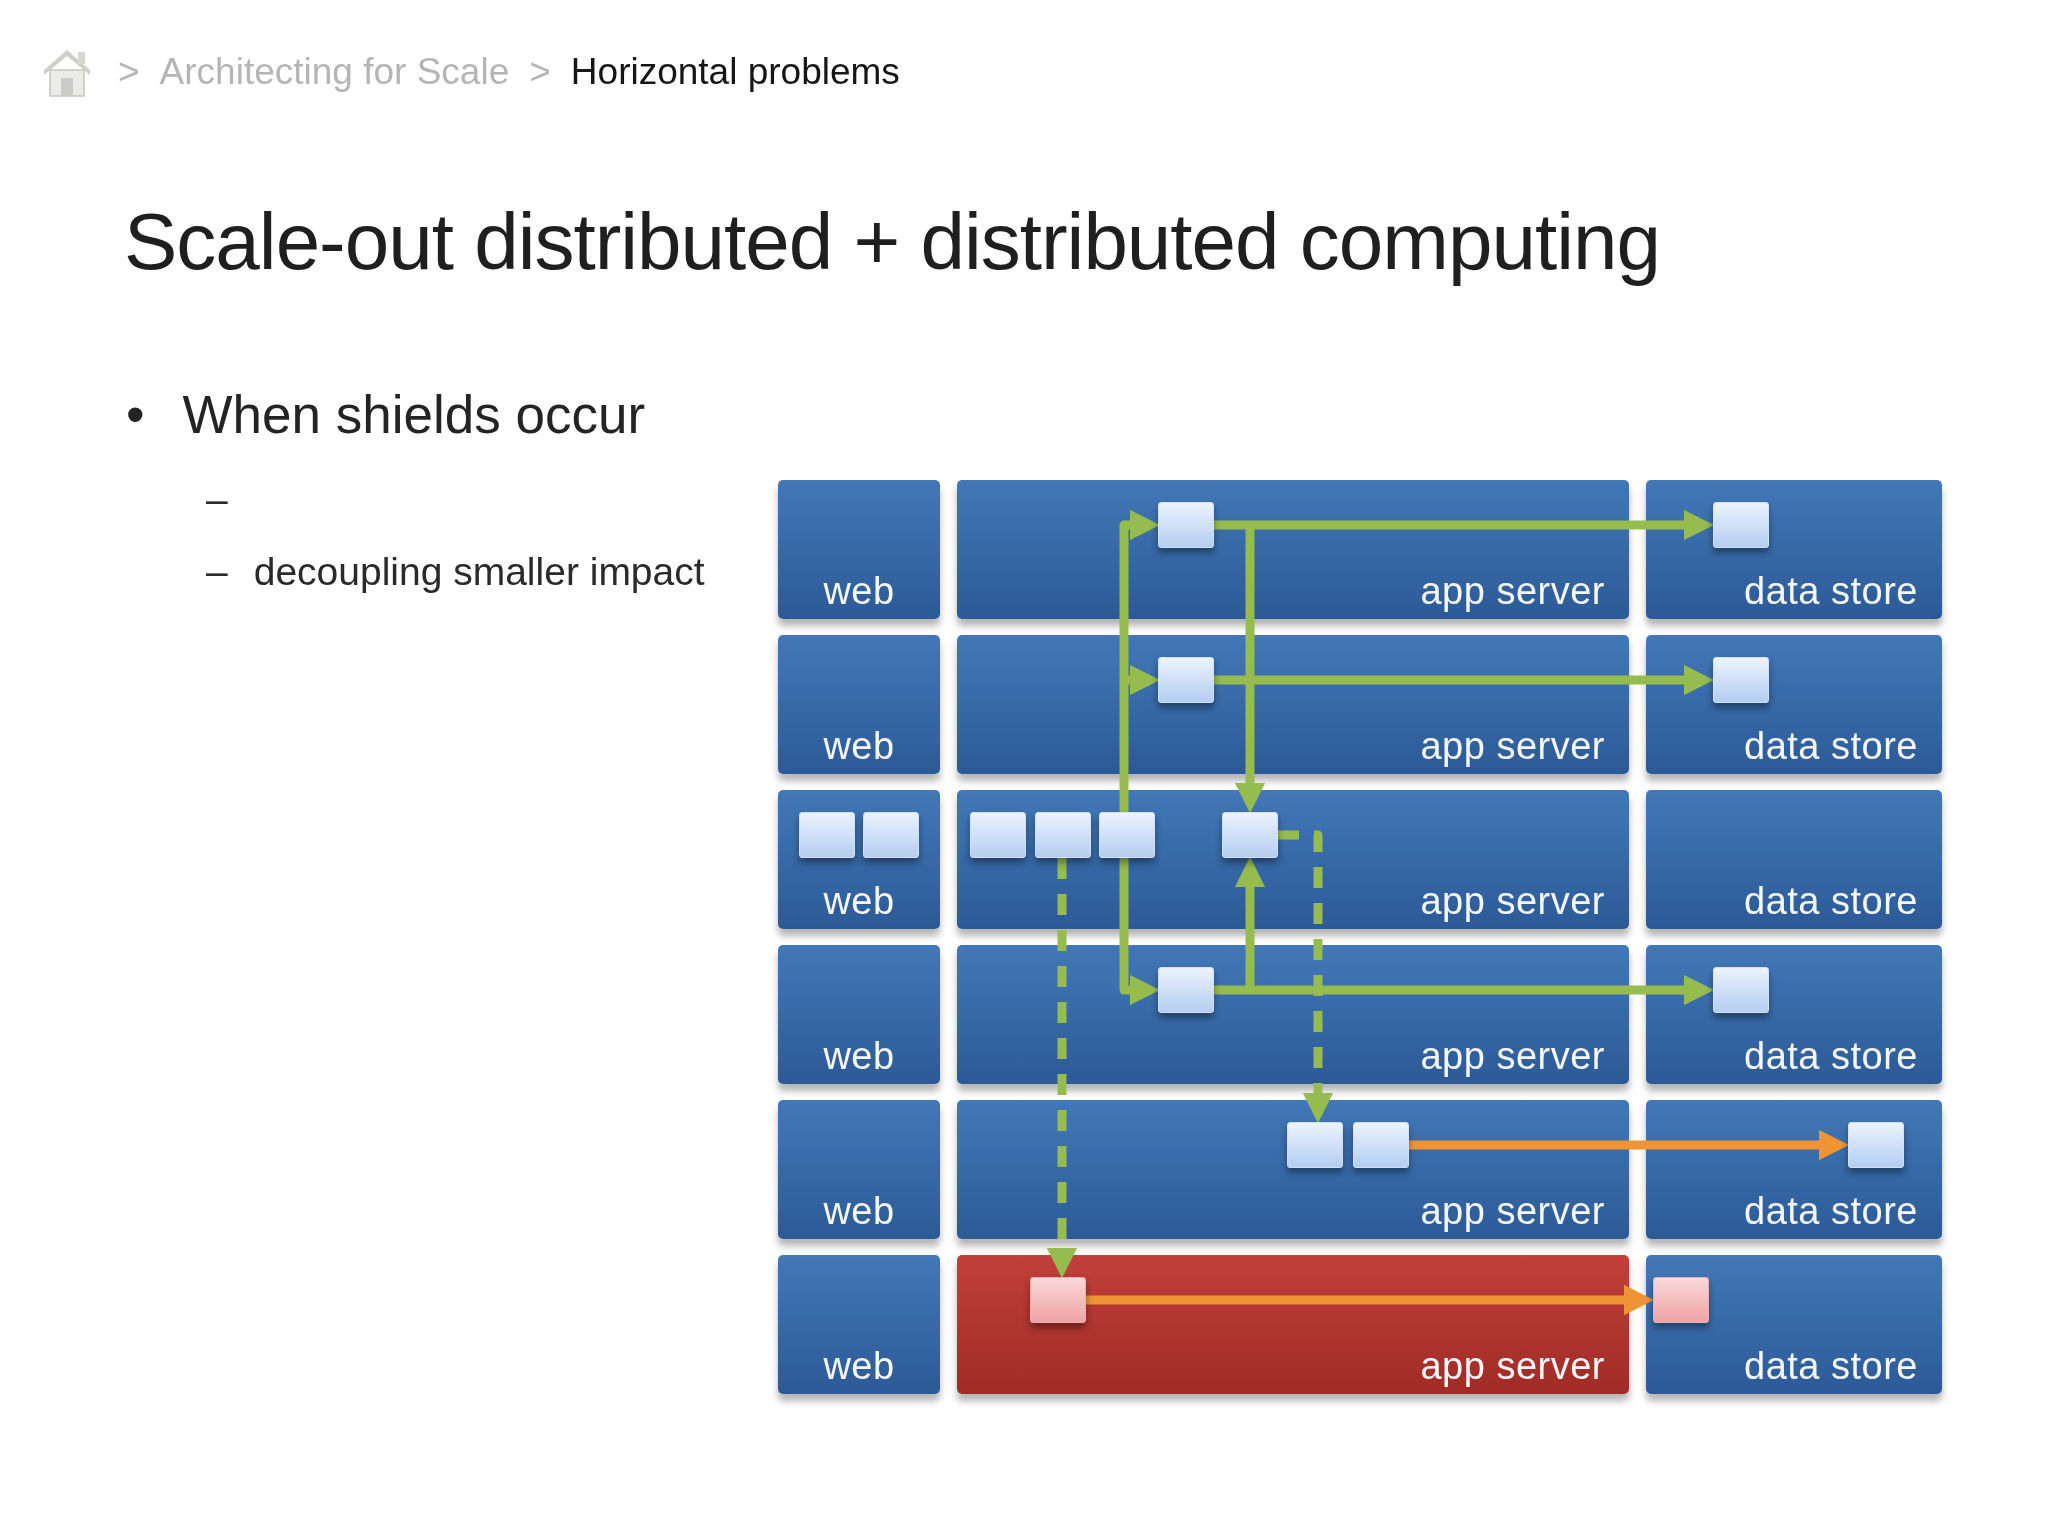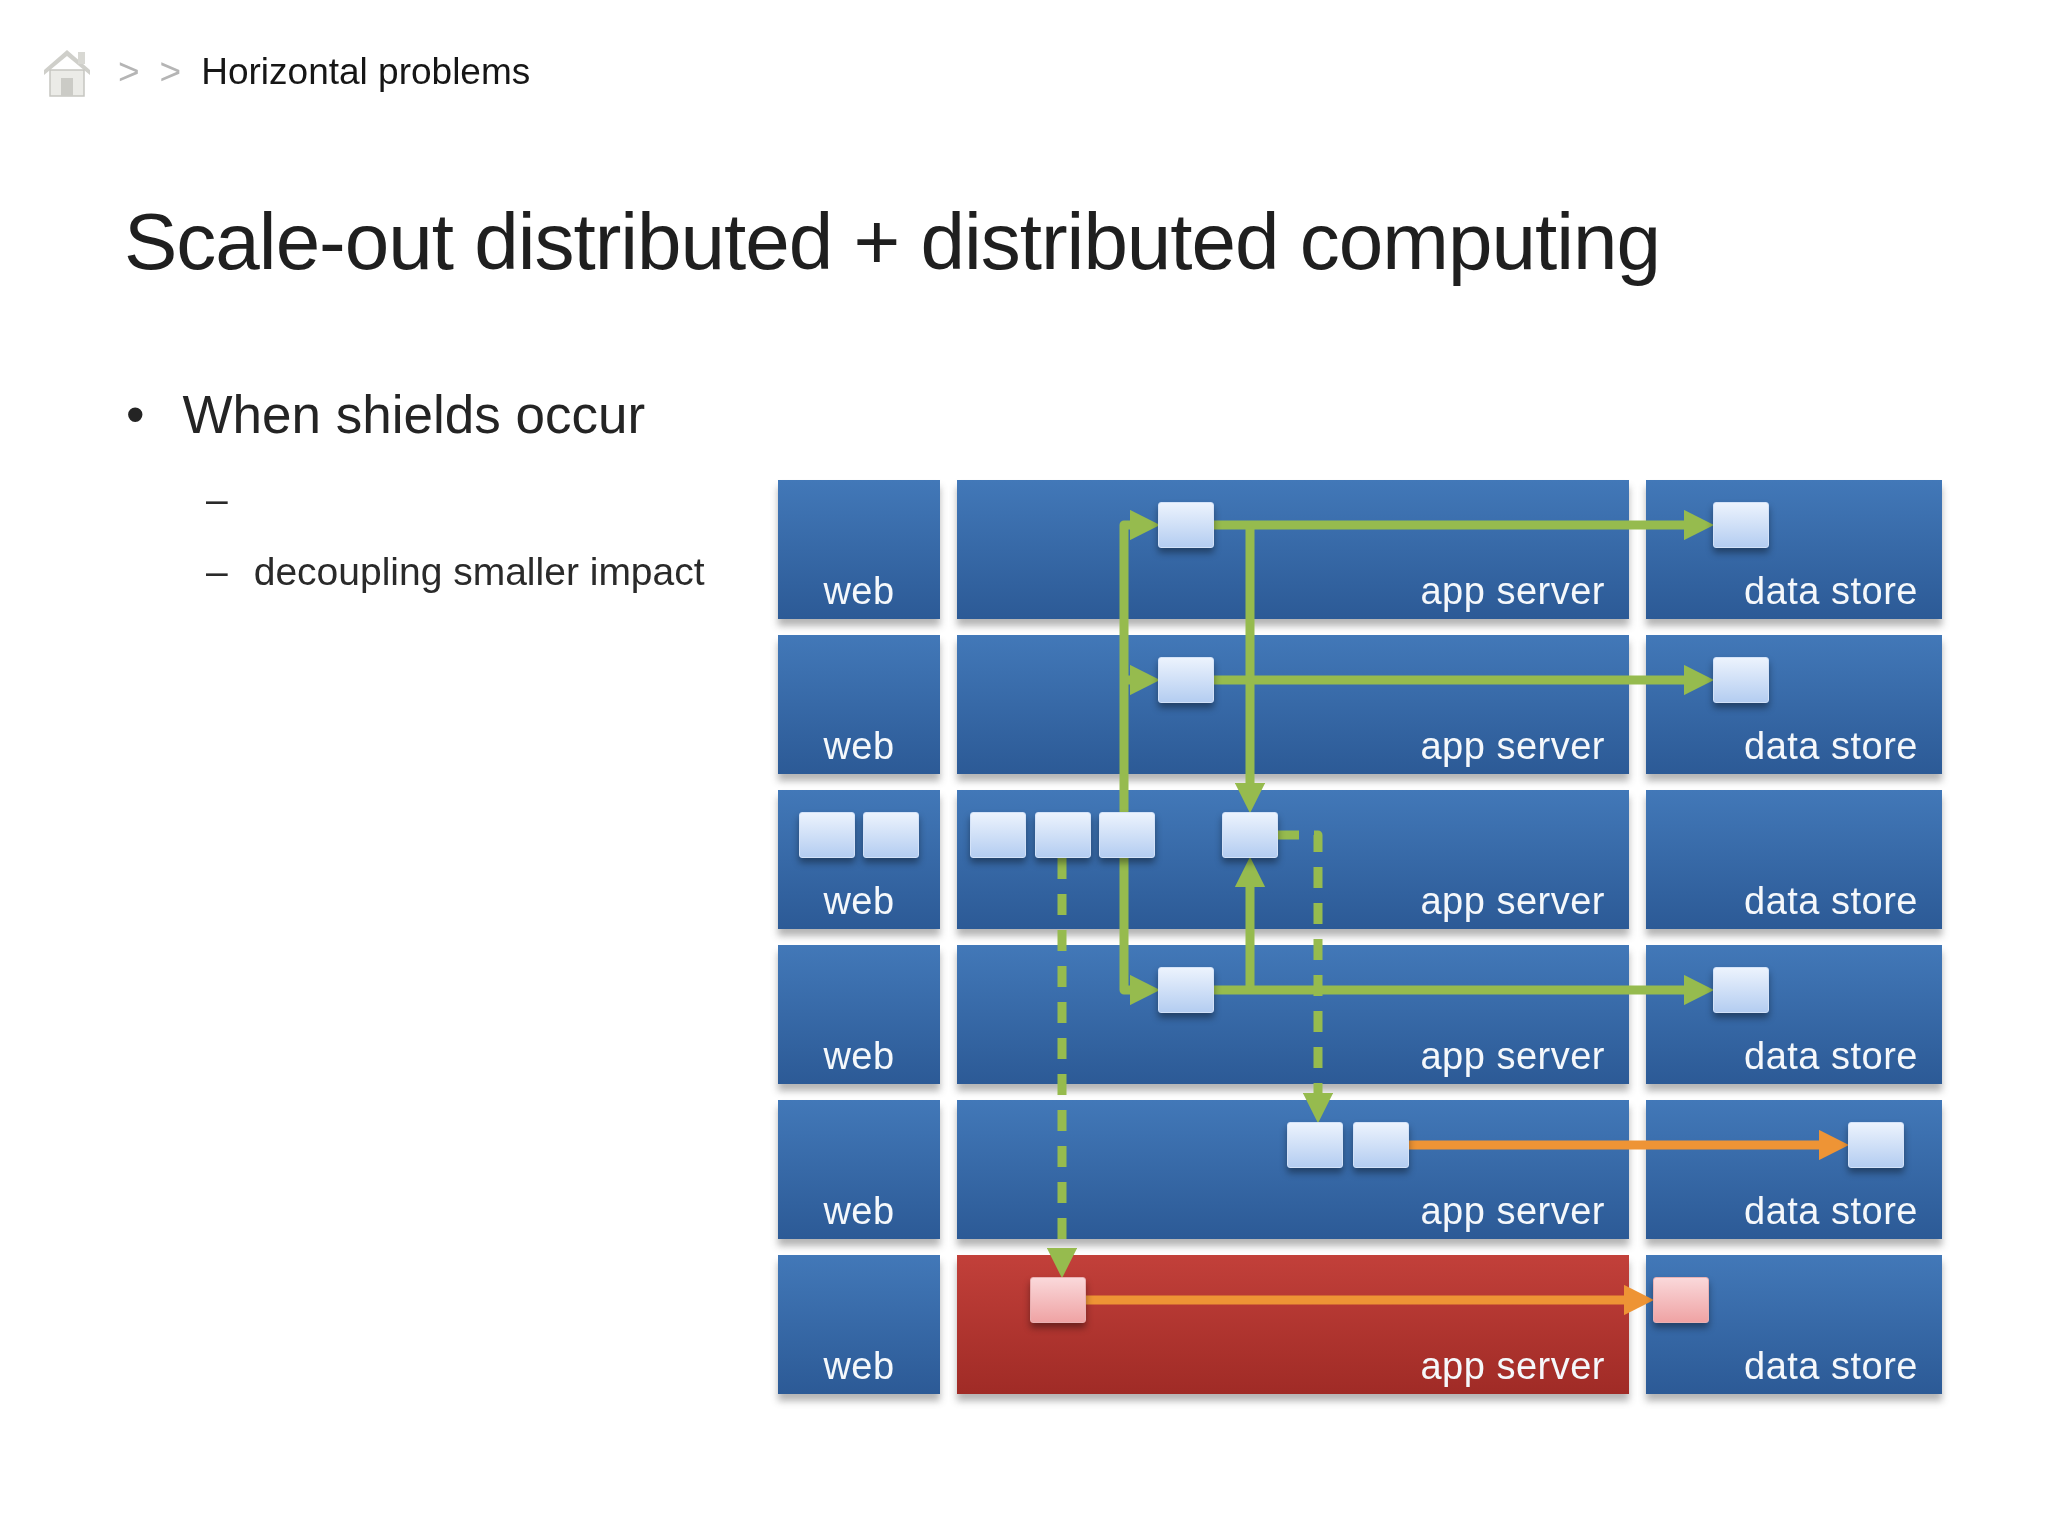--- a/index.html
+++ b/index.html
@@ -25,21 +25,21 @@
   #slide-title{position:absolute;left:124px;top:196px;font-size:80px;font-weight:300;
     color:var(--text-dark);letter-spacing:-1px;white-space:nowrap;}
   .bullet-row{position:absolute;display:flex;align-items:baseline;color:#242424;}
   #bullet-main{left:126px;top:384px;font-size:53px;font-weight:300;gap:38px;}
   .sub-bullet{left:206px;font-size:39px;font-weight:300;gap:26px;color:#2a2a2a;}
   #sub-bullet-0{top:478px;}
   #sub-bullet-1{top:550px;}
 
   
   #diagram{position:absolute;left:778px;top:480px;width:1165px;height:914px;}
-  .box{position:absolute;border-radius:0;
+  .box{position:absolute;border-radius:5px;
     background:linear-gradient(180deg,var(--box-blue-top),var(--box-blue-bottom));
     box-shadow:0 7px 7px rgba(90,90,90,.45);z-index:1;}
   .box.failed{background:linear-gradient(180deg,var(--box-red-top),var(--box-red-bottom));}
   .cw{left:0;width:162px;} .ca{left:179px;width:672px;} .cd{left:868px;width:296px;}
   .r1{top:0;height:139px;} .r2{top:155px;height:139px;} .r3{top:310px;height:139px;}
   .r4{top:465px;height:139px;} .r5{top:620px;height:139px;} .r6{top:775px;height:139px;}
   .box-label{position:absolute;bottom:6px;right:24px;font-size:38px;font-weight:300;
     color:var(--label-white);letter-spacing:.5px;white-space:nowrap;}
   .cw .box-label{right:0;left:0;text-align:center;}
 
@@ -68,20 +68,21 @@
 <div id="stage">
 
   <div id="breadcrumb">
     <svg id="home-icon" viewBox="0 0 62 56">
       <polygon points="8,26 31,6 54,26 54,31 31,12 8,31" fill="#cfcfca"></polygon>
       <rect x="42" y="8" width="7" height="12" fill="#d8d8d3"></rect>
       <rect x="14" y="26" width="34" height="26" fill="#ebebe7" stroke="#c6c6c1" stroke-width="1.5"></rect>
       <rect x="25" y="34" width="12" height="18" fill="#cscsc" style="fill:#cbcbc6"></rect>
     </svg>
     <span class="sep">&gt;</span>
+    <span class="parent">Architecting for Scale</span>
     <span class="sep">&gt;</span>
     <span class="current">Horizontal problems</span>
   </div>
 
   <div id="slide-title">Scale-out distributed + distributed computing</div>
 
   <div id="bullet-main" class="bullet-row">
     <span>•</span>
     <span>When shields occur</span>
   </div>

